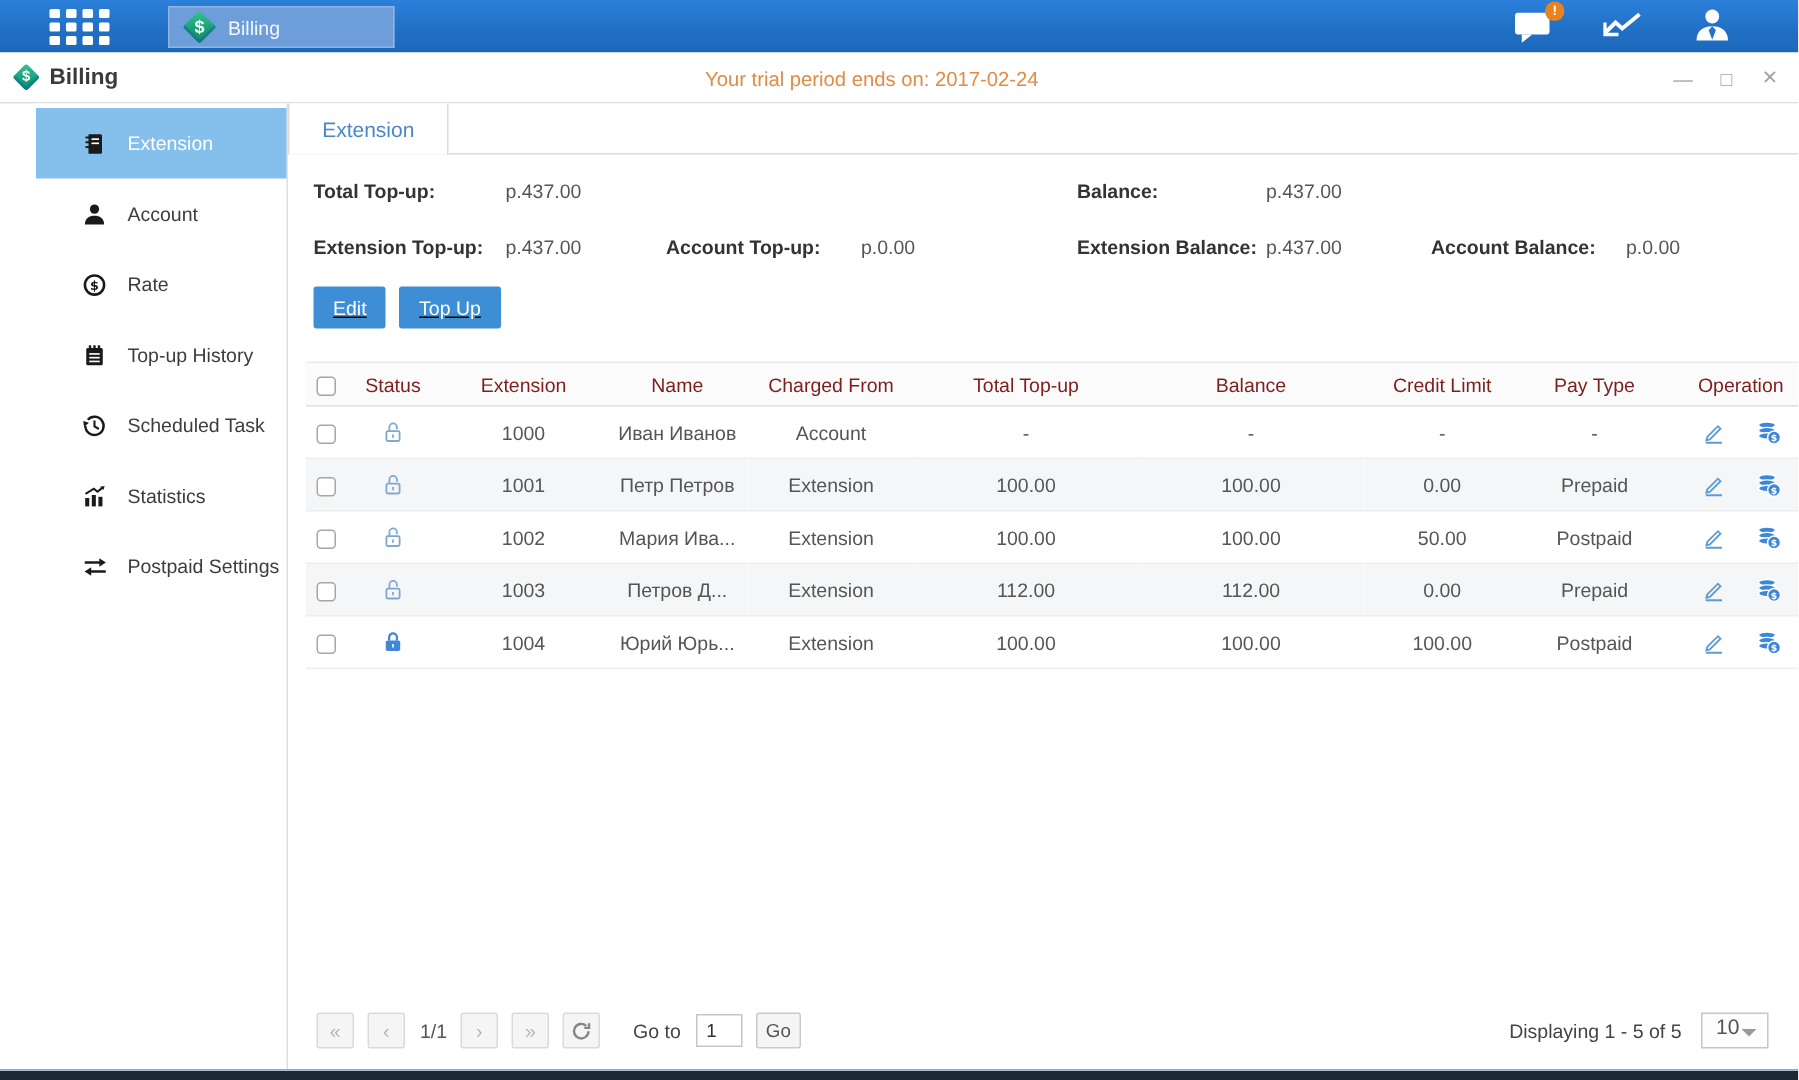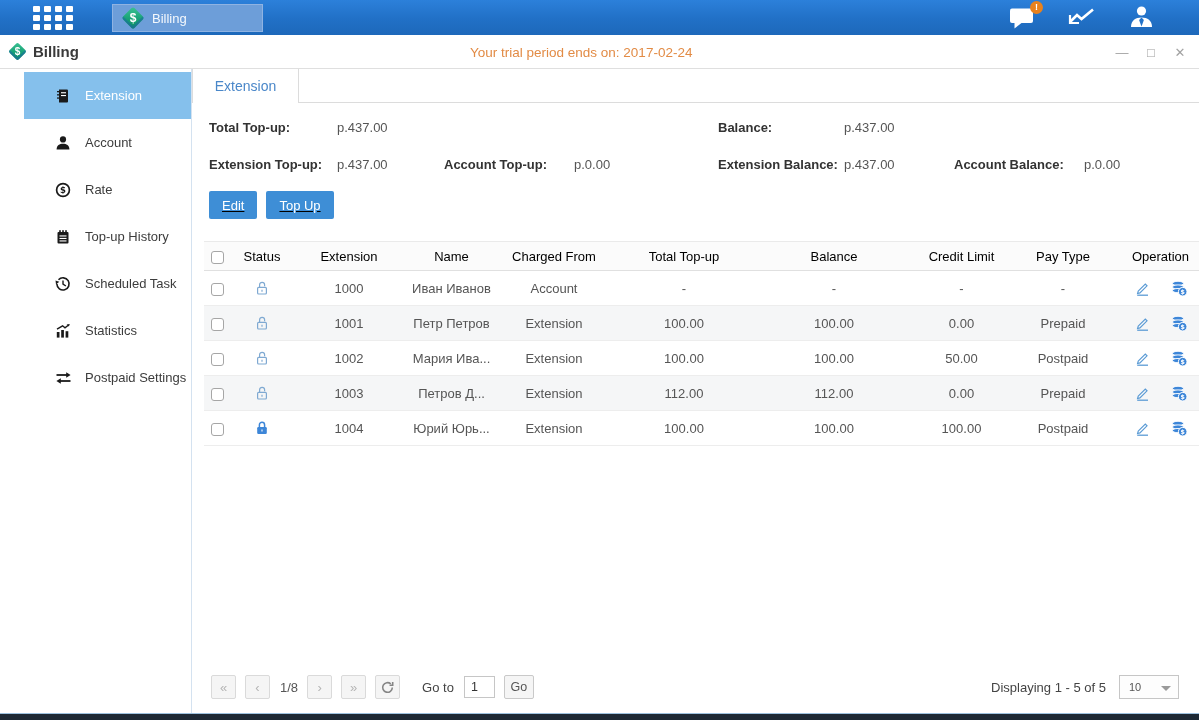--- a/index.html
+++ b/index.html
@@ -54,37 +54,37 @@
   .c-lab2 { left:252px; } .c-val2 { left:382px; }
   .c-lab3 { left:526px; } .c-val3 { left:652px; }
   .c-lab4 { left:762px; } .c-val4 { left:892px; }
 
   
   .actions { margin:24px 0 0 17px; display:flex; gap:9px;text-decoration:underline; }
   .btn-blue { background:#3e8ed6; color:#fff; border:none; border-radius:2px; height:28px; padding:0 13px; font-size:13px; font-family:inherit; cursor:pointer; }
 
   
   table.ext { margin:22px 0 0 12px; width:1005px; border-collapse:collapse; table-layout:fixed; font-size:13px; color:#555; }
-  table.ext th { font-weight:normal; color:#000000; height:29px; background:#fbfbfb; border-top:1px solid #eaeaea; border-bottom:1px solid #e0e0e0; text-align:center; }
+  table.ext th { font-weight:normal; color:#7f1d1d; height:29px; background:#fbfbfb; border-top:1px solid #eaeaea; border-bottom:1px solid #e0e0e0; text-align:center; }
   table.ext td { height:35px; text-align:center; border-bottom:1px solid #ededed; overflow:hidden; white-space:nowrap; }
   table.ext tbody tr:nth-child(even) { background:#f5f6f7; }
   .cb { width:13px; height:13px; border:1px solid #a6a6a6; border-radius:3px; background:#fff; display:inline-block; vertical-align:middle; cursor:pointer; }
   .op-wrap { display:flex; justify-content:center; align-items:center; gap:19px; }
   .op-icon { display:flex; cursor:pointer; }
   .lock-wrap { display:inline-flex; vertical-align:middle; }
 
   
   .pagebar { margin-top:auto; display:flex; align-items:center; padding:0 30px 14px 19px; font-size:13px; color:#444; }
   .pag-btn { width:25px; height:24px; background:#f5f5f5; border:1px solid #dadada; border-radius:2px; color:#b5b5b5; font-size:13px; display:flex; align-items:center; justify-content:center; margin-right:9px; cursor:pointer; }
   .page-ind { color:#555; margin:0 9px 0 1px; }
   .goto-label { margin:0 10px 0 13px; color:#444; }
   .goto-input { width:31px; height:22px; border:1px solid #c6c6c6; font-size:12.5px; color:#333; padding-left:6px; font-family:inherit; }
   .go-btn { margin-left:9px; width:30px; height:24px; background:#f5f5f5; border:1px solid #c9c9c9; border-radius:2px; color:#555; font-size:12.5px; font-family:inherit; cursor:pointer; }
   .pag-right { margin-left:auto; display:flex; align-items:center; gap:13px; }
-  .size-select { position:relative; width:60px; height:24px; border:1px solid #c6c6c6; background:#fdfdfd; display:flex; align-items:center; padding-left:9px; color:#555; font-size:11px; cursor:pointer; }
+  .size-select { position:relative; width:45px; height:24px; border:1px solid #c6c6c6; background:#fdfdfd; display:flex; align-items:flex-start; padding-left:9px; color:#555; font-size:14px; cursor:pointer; }
   .caret { position:absolute; right:7px; top:10px; width:0; height:0; border-left:5px solid transparent; border-right:5px solid transparent; border-top:5px solid #9a9a9a; }
 
   .bottom-strip { position:absolute; left:0; right:0; bottom:0; height:7px; background:#1d2834; border-top:1px solid #9dc0de; }
 </style>
 </head>
 <body>
 
 <div class="screen">
 
   <div class="topbar">
@@ -476,21 +476,21 @@
                   </span>
                 </span>
               </td>
             </tr>
           </tbody>
       </table>
 
       <div class="pagebar">
         <div class="pag-btn">«</div>
         <div class="pag-btn">‹</div>
-        <span class="page-ind">1/8</span>
+        <span class="page-ind">1/1</span>
         <div class="pag-btn">›</div>
         <div class="pag-btn">»</div>
         <div class="pag-btn">
           <svg width="13" height="13" viewBox="0 0 14 14">
             <path d="M12.2 7 a5.2 5.2 0 1 1 -1.7 -3.9" fill="none" stroke="#858585" stroke-width="1.7"></path>
             <path d="M12.6 1.2 v3.4 h-3.4" fill="none" stroke="#858585" stroke-width="1.7"></path>
           </svg>
         </div>
         <span class="goto-label">Go to</span>
         <input class="goto-input" value="1" style="">

